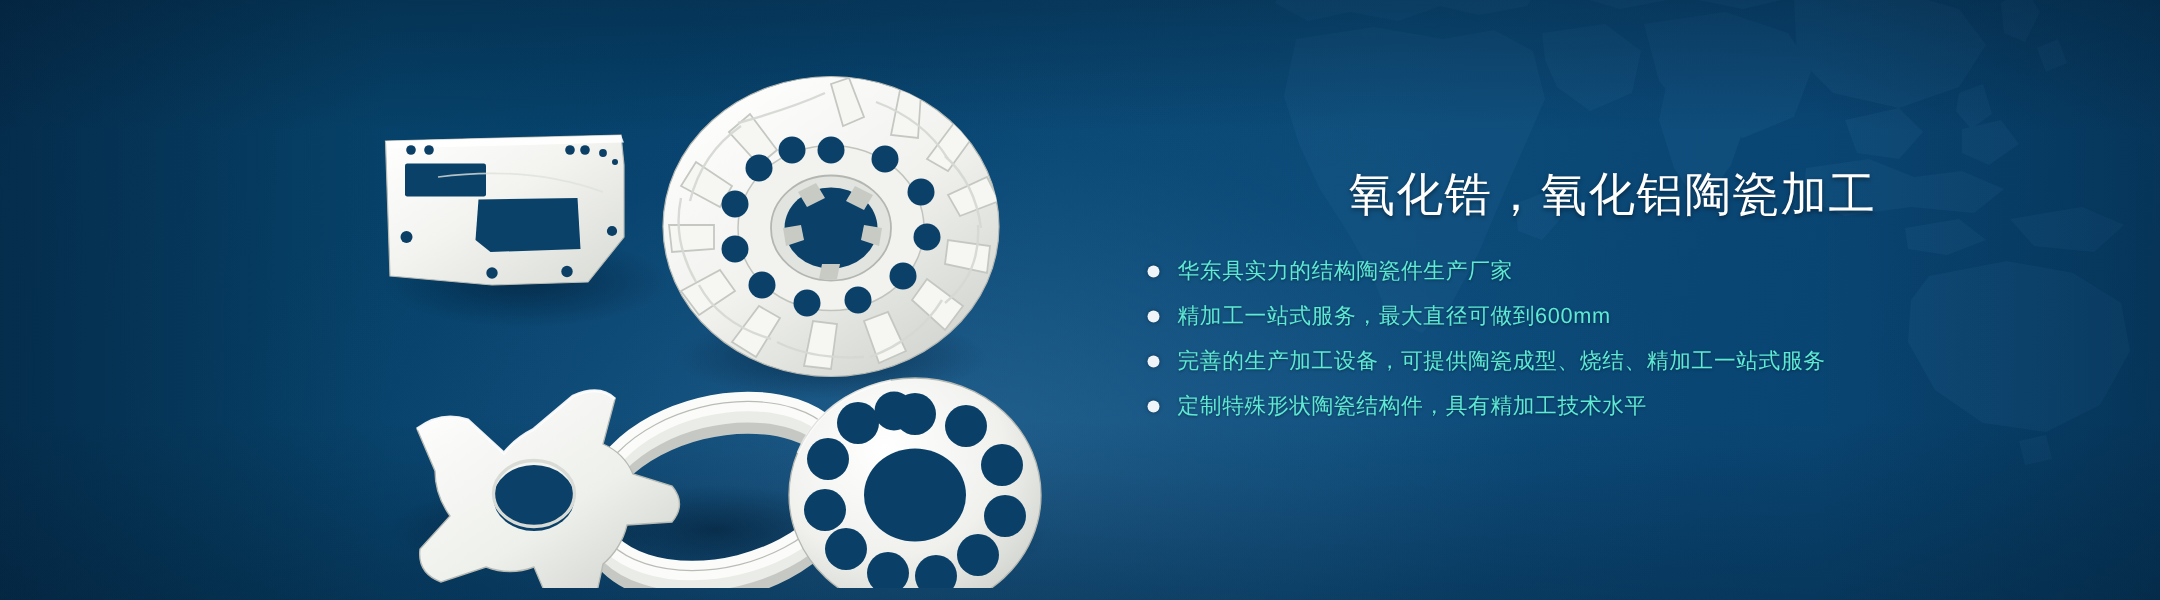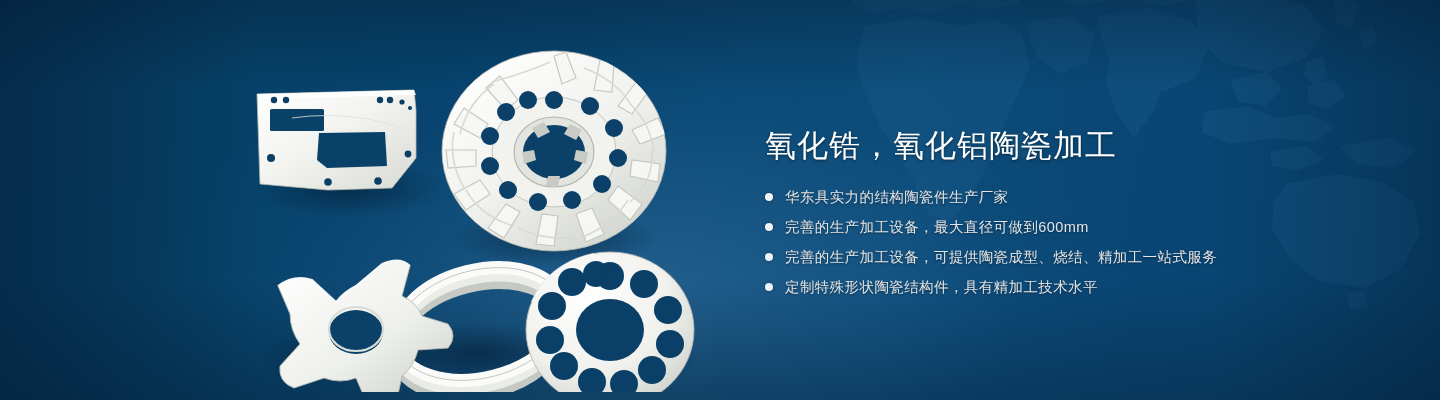--- a/index.html
+++ b/index.html
@@ -71,22 +71,23 @@
     top: 48px;
     width: 482px;
     height: 344px;
   }
   .products svg { display: block; width: 100%; height: 100%; }
 
   
   .copy {
     position: absolute;
     left: 765px;
-    top: 124px;
+    top: 108px;
     width: 620px;
+    text-align: center;
   }
   .headline {
     font-size: 31px;
     line-height: 44px;
     letter-spacing: 1px;
     color: #ffffff;
     font-weight: 400;
     margin: 0 0 18px 0;
     text-shadow: 0 1px 3px rgba(0,0,0,0.45);
     white-space: nowrap;
@@ -108,21 +109,21 @@
     width: 8px;
     height: 8px;
     border-radius: 50%;
     background: #eef4f8;
     margin-right: 12px;
     box-shadow: 0 0 3px rgba(0,0,0,0.35);
   }
   .bullet-text {
     font-size: 14.5px;
     line-height: 22px;
-    color: #e5e5e5;
+    color: #5eead4;
     letter-spacing: 0.4px;
     text-shadow: 0 1px 2px rgba(0,0,0,0.40);
   }
 </style>
 </head>
 <body>
 
 <div class="banner">
 
   <div class="bg-base"></div>
@@ -355,21 +356,21 @@
   <div class="copy">
     <h1 class="headline">氧化锆，氧化铝陶瓷加工</h1>
 
     <ul class="bullets">
       <li class="bullet">
         <span class="dot"></span>
         <span class="bullet-text">华东具实力的结构陶瓷件生产厂家</span>
       </li>
       <li class="bullet">
         <span class="dot"></span>
-        <span class="bullet-text">完善的生产加工设备，最大直径可做到600mm</span>
+        <span class="bullet-text">精加工一站式服务，最大直径可做到600mm</span>
       </li>
       <li class="bullet">
         <span class="dot"></span>
         <span class="bullet-text">完善的生产加工设备，可提供陶瓷成型、烧结、精加工一站式服务</span>
       </li>
       <li class="bullet">
         <span class="dot"></span>
         <span class="bullet-text">定制特殊形状陶瓷结构件，具有精加工技术水平</span>
       </li>
     </ul>

